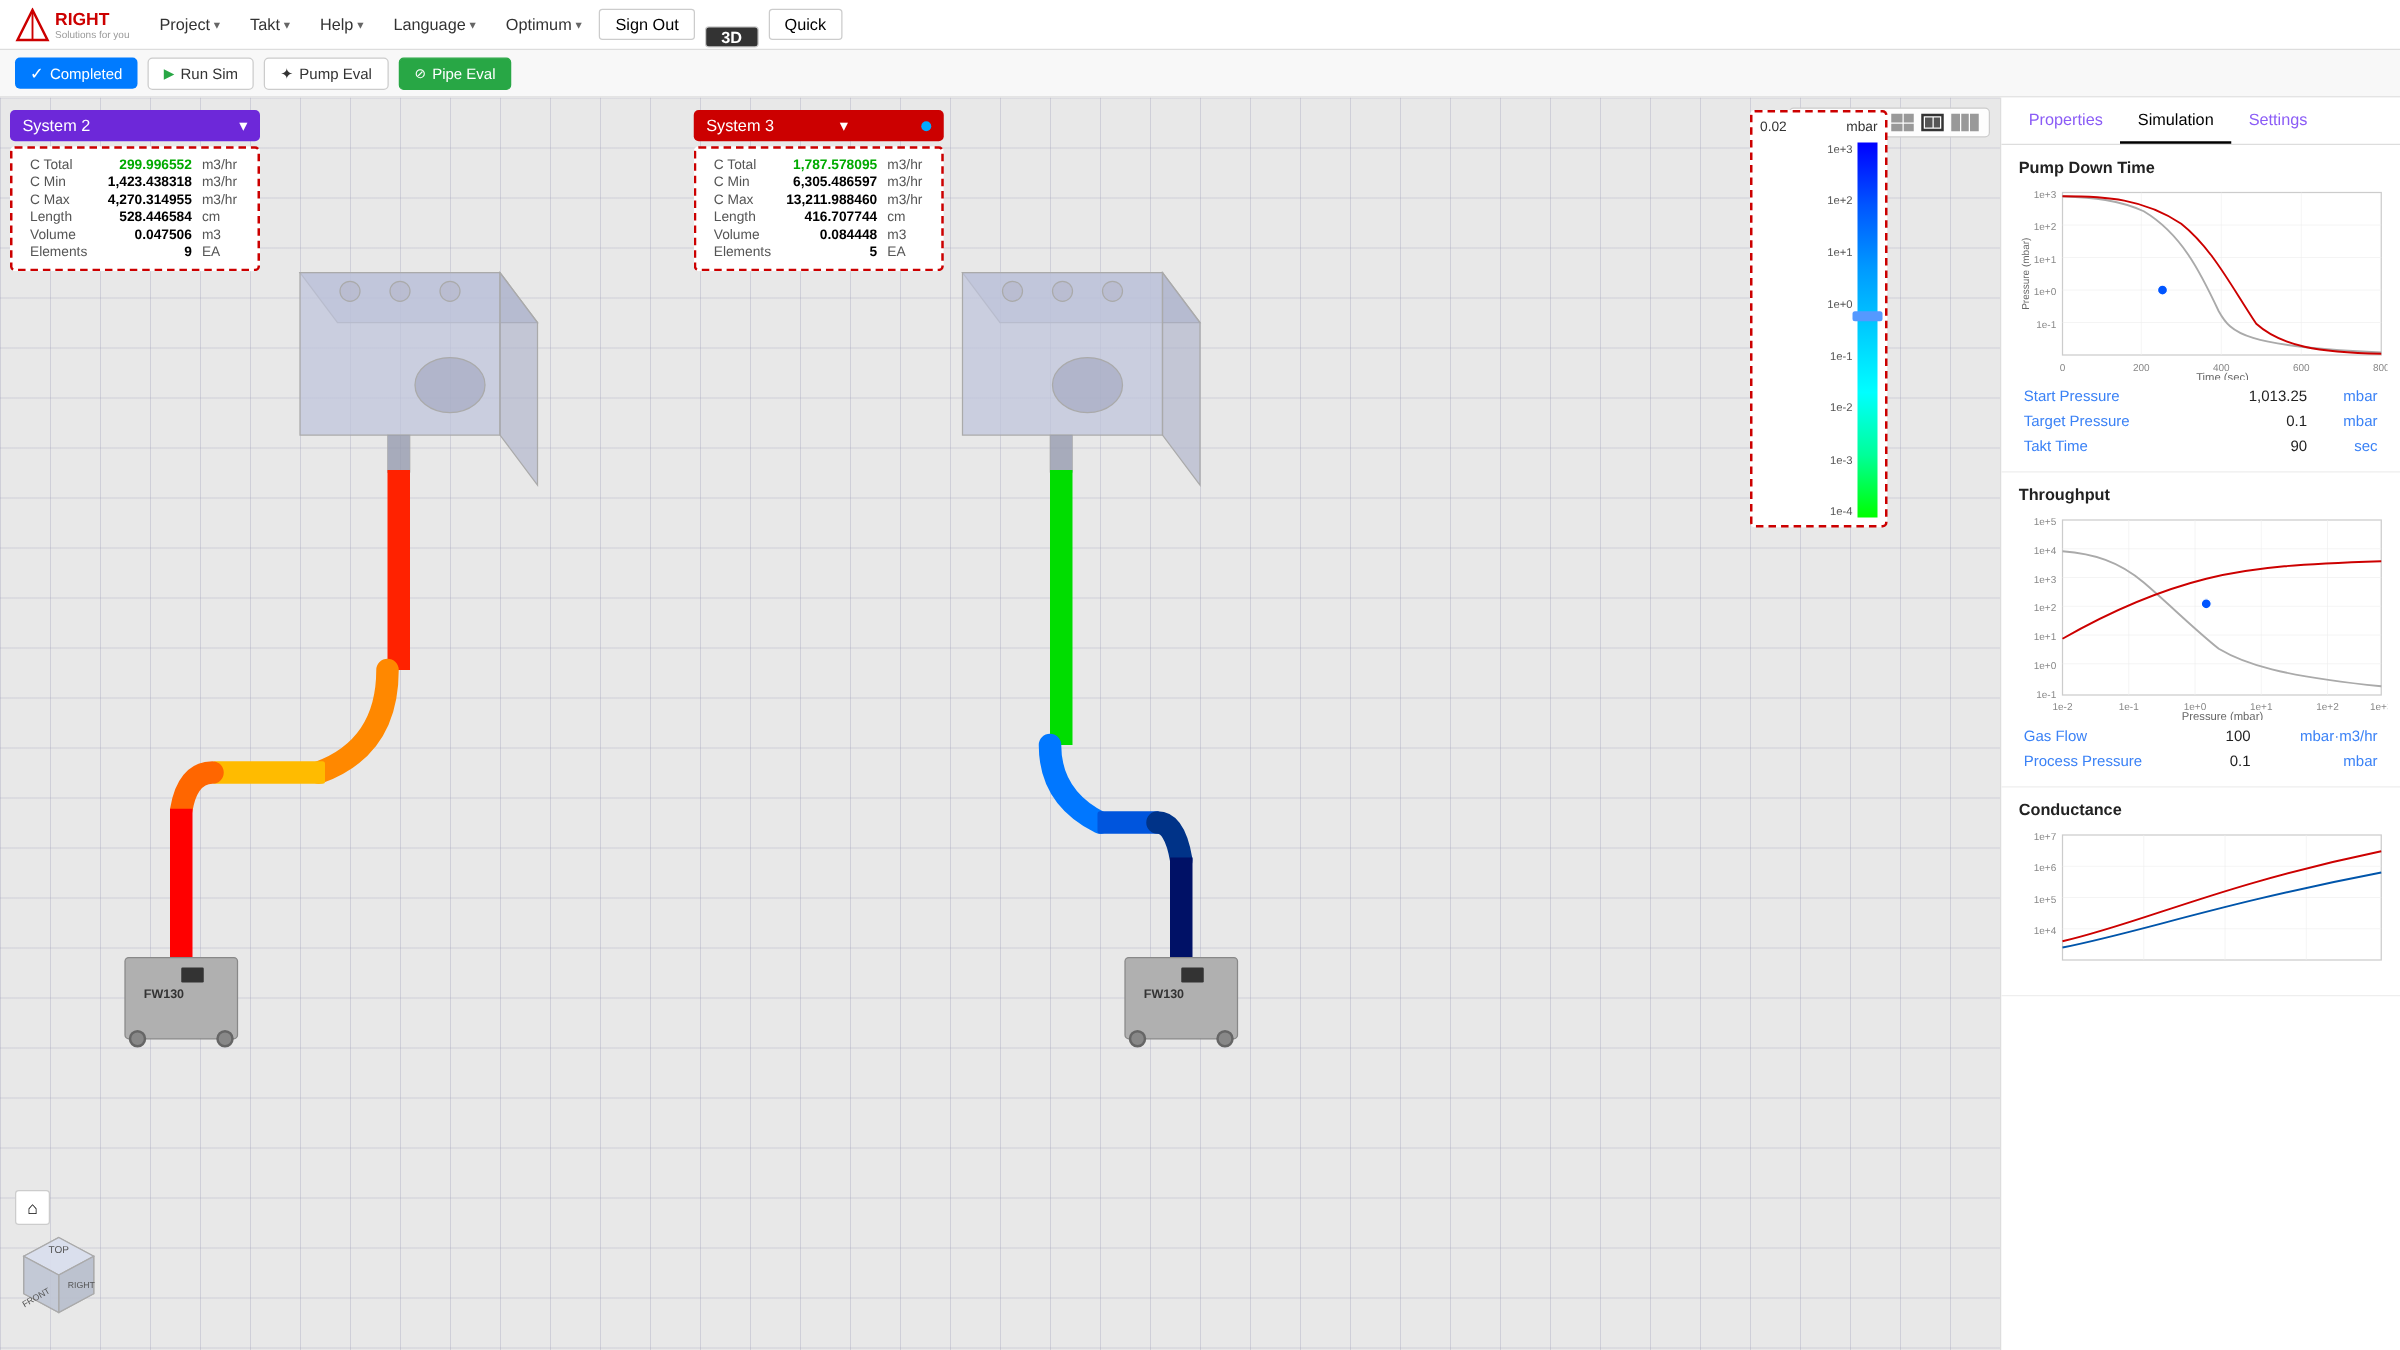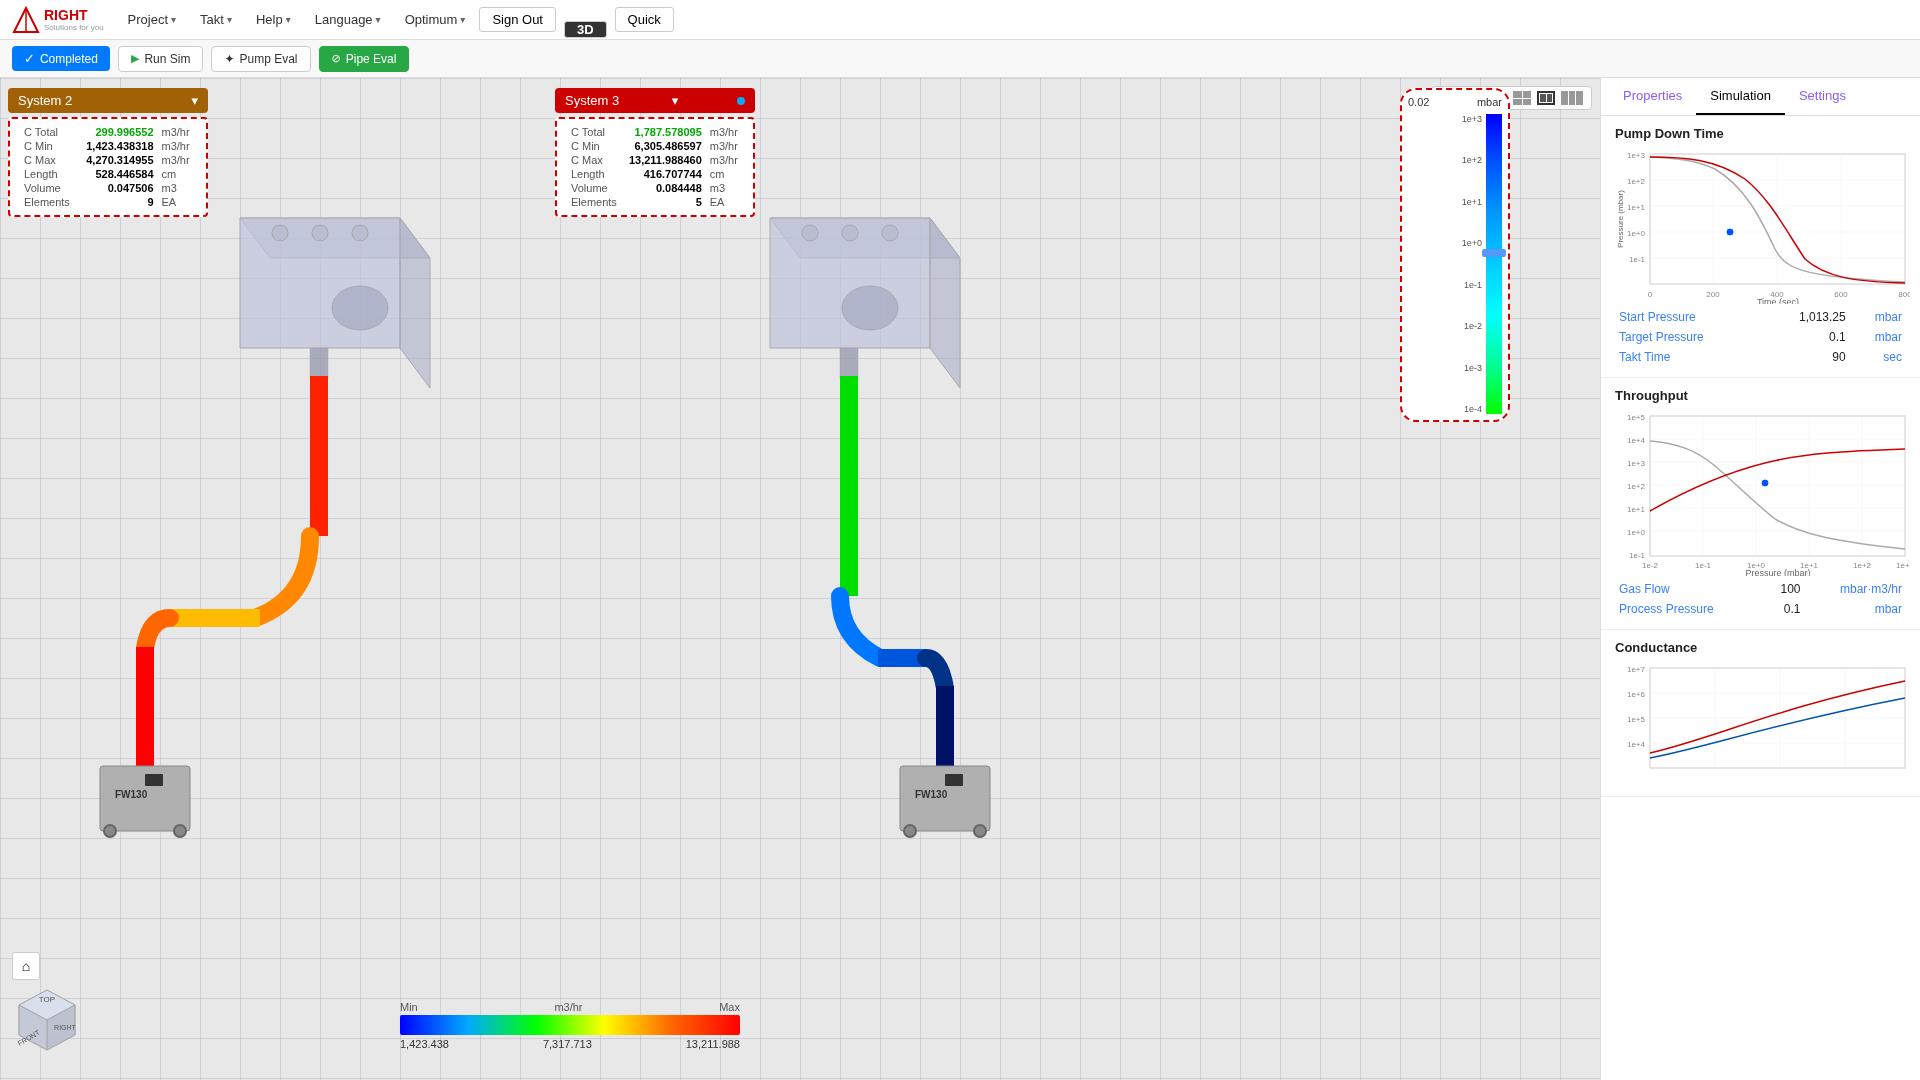--- a/index.html
+++ b/index.html
@@ -144,21 +144,21 @@
     .system-panel {
       position: absolute;
       top: 10px;
     }
     .system-panel-left { left: 8px; }
 
     .system-dropdown {
       display: flex;
       align-items: center;
       justify-content: space-between;
-      background: #a16207;
+      background: #6d28d9;
       color: #fff;
       padding: 5px 10px;
       border-radius: 4px;
       cursor: pointer;
       font-size: 13px;
       min-width: 130px;
     }
     .system-dropdown-3 {
       background: #cc0000;
     }
@@ -213,21 +213,21 @@
       margin-bottom: 2px;
     }
 
     
     .vertical-scale {
       position: absolute;
       top: 10px;
       right: 90px;
       background: #fff;
       border: 2px dashed #cc0000;
-      border-radius: 16px;
+      border-radius: 4px;
       padding: 6px;
       display: flex;
       flex-direction: column;
       align-items: flex-end;
       gap: 2px;
       min-width: 110px;
     }
     .vs-header {
       display: flex;
       justify-content: space-between;
@@ -640,33 +640,20 @@
 
       <rect x="326" y="488" width="18" height="80" fill="#001166" stroke="none"></rect>
 
       <rect x="290" y="568" width="90" height="65" fill="#b0b0b0" rx="3" stroke="#888" stroke-width="1"></rect>
       <rect x="335" y="576" width="18" height="12" fill="#333" rx="1"></rect>
       <circle cx="300" cy="633" r="6" fill="#888" stroke="#666" stroke-width="2"></circle>
       <circle cx="370" cy="633" r="6" fill="#888" stroke="#666" stroke-width="2"></circle>
       <text x="305" y="600" font-size="10" fill="#333" font-weight="bold">FW130</text>
     </svg>
 
-    <div class="color-bar-container" style="bottom: 30px; left: 400px; transform: none;">
-      <div class="color-bar-title">
-        <span>Min</span>
-        <span>m3/hr</span>
-        <span>Max</span>
-      </div>
-      <div class="color-bar"></div>
-      <div class="color-bar-labels">
-        <span>1,423.438</span>
-        <span>7,317.713</span>
-        <span>13,211.988</span>
-      </div>
-    </div>
 
     <div class="home-icon-container">
       <span style="font-size:14px;">⌂</span>
     </div>
     <div class="nav-cube">
       <svg width="75" height="75" viewBox="0 0 75 75">
 
         <polygon points="37,5 65,20 65,50 37,65 9,50 9,20" fill="rgba(200,205,220,0.7)" stroke="#aaa" stroke-width="1"></polygon>
         <polygon points="37,5 65,20 37,35 9,20" fill="rgba(220,225,240,0.8)" stroke="#aaa" stroke-width="1"></polygon>
         <polygon points="65,20 65,50 37,65 37,35" fill="rgba(180,185,200,0.7)" stroke="#aaa" stroke-width="1"></polygon>

